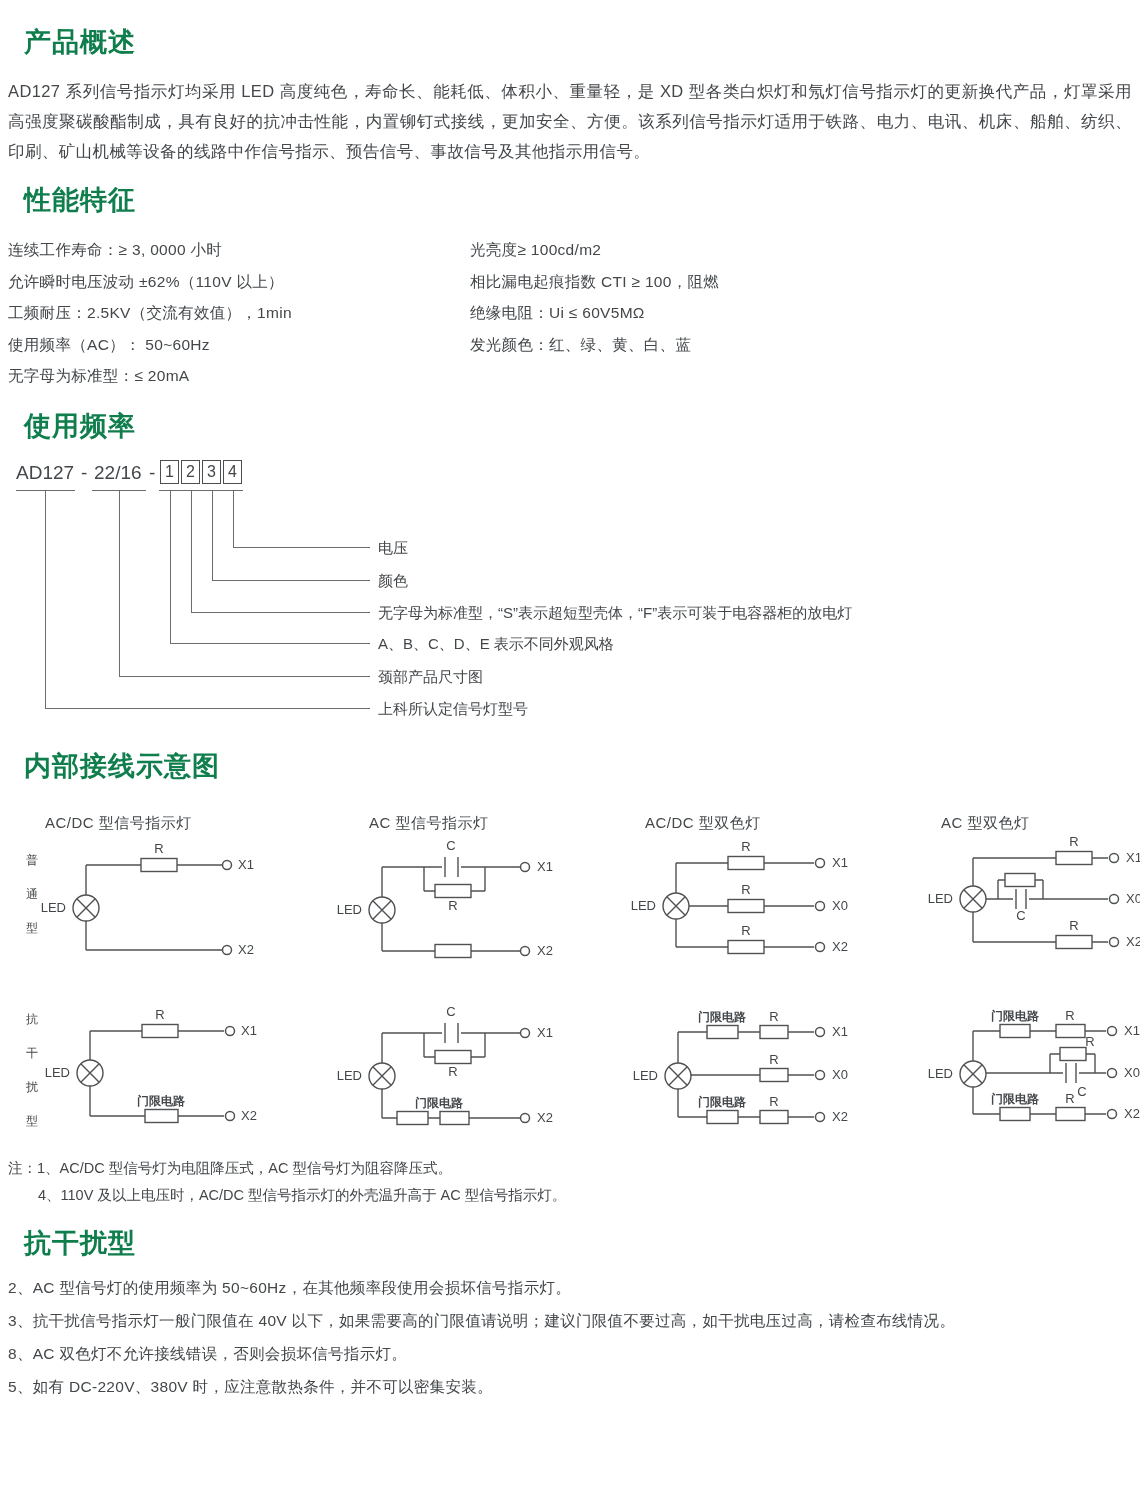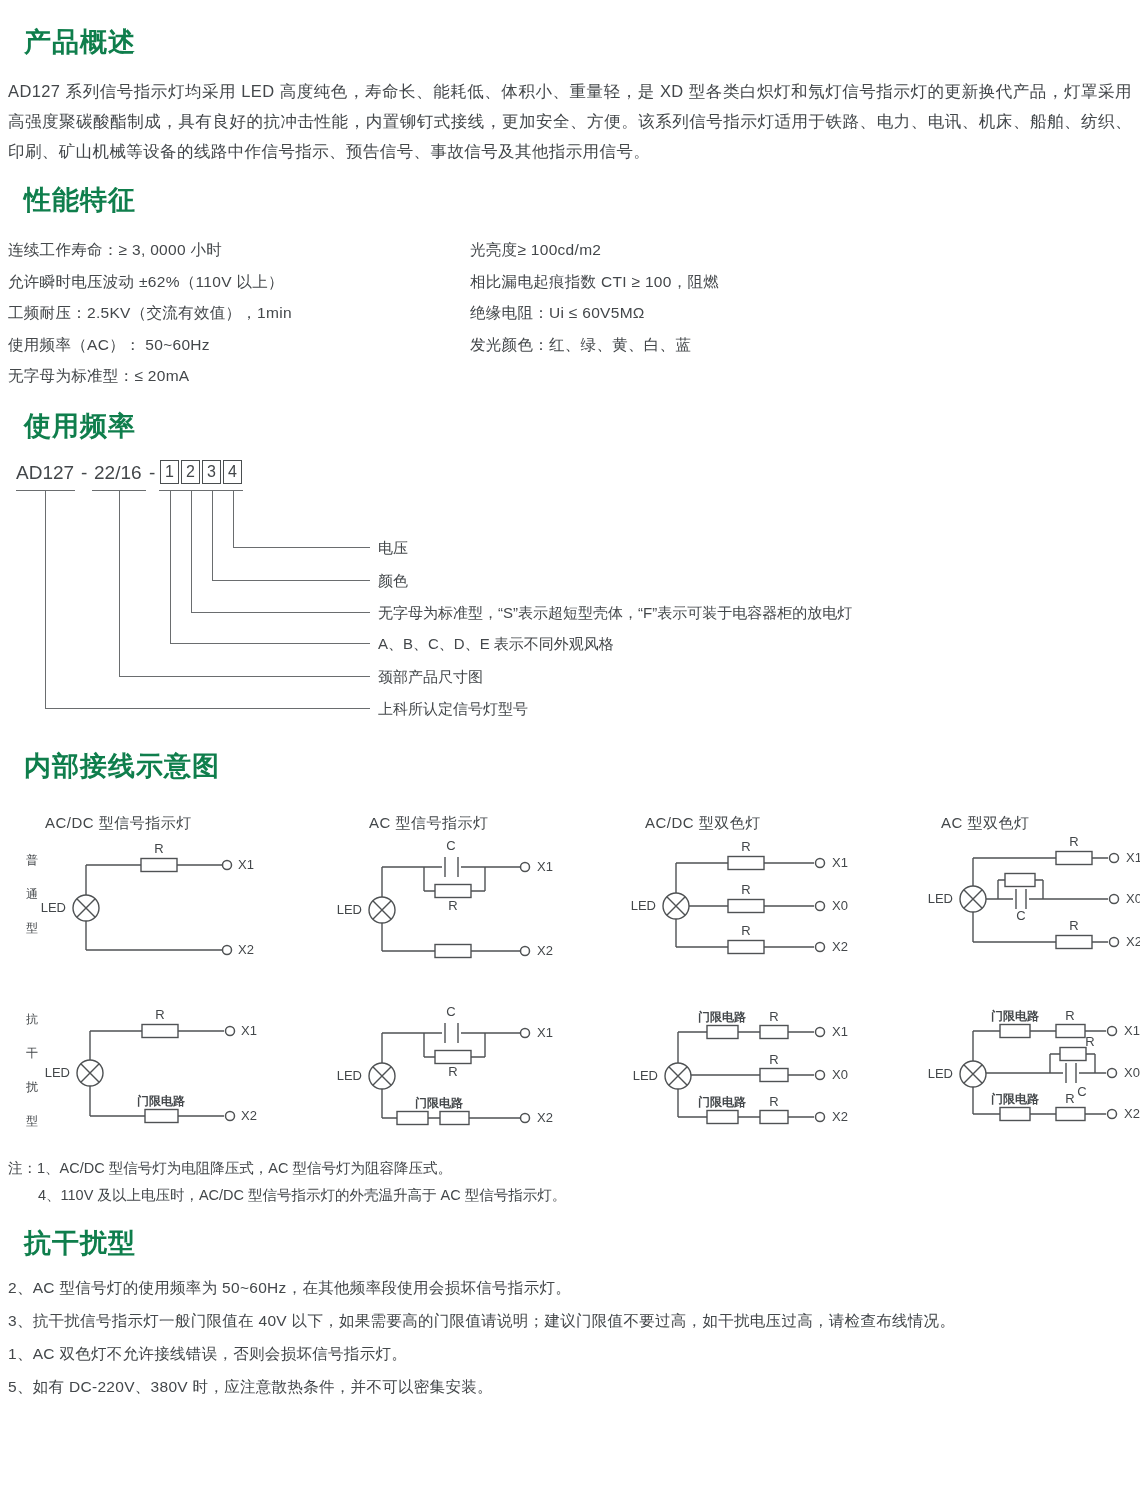--- a/index.html
+++ b/index.html
@@ -271,17 +271,17 @@
 
   <div class="notes">
     <div>注：1、AC/DC 型信号灯为电阻降压式，AC 型信号灯为阻容降压式。</div>
     <div class="indent">4、110V 及以上电压时，AC/DC 型信号指示灯的外壳温升高于 AC 型信号指示灯。</div>
   </div>
 
   <h2 class="sec mt-order">抗干扰型</h2>
   <ul class="order-list">
     <li>2、AC 型信号灯的使用频率为 50~60Hz，在其他频率段使用会损坏信号指示灯。</li>
     <li>3、抗干扰信号指示灯一般门限值在 40V 以下，如果需要高的门限值请说明；建议门限值不要过高，如干扰电压过高，请检查布线情况。</li>
-    <li>1、AC 双色灯不允许接线错误，否则会损坏信号指示灯。</li>
+    <li>8、AC 双色灯不允许接线错误，否则会损坏信号指示灯。</li>
     <li>5、如有 DC-220V、380V 时，应注意散热条件，并不可以密集安装。</li>
   </ul>
 
 </div>
 
 </body></html>

